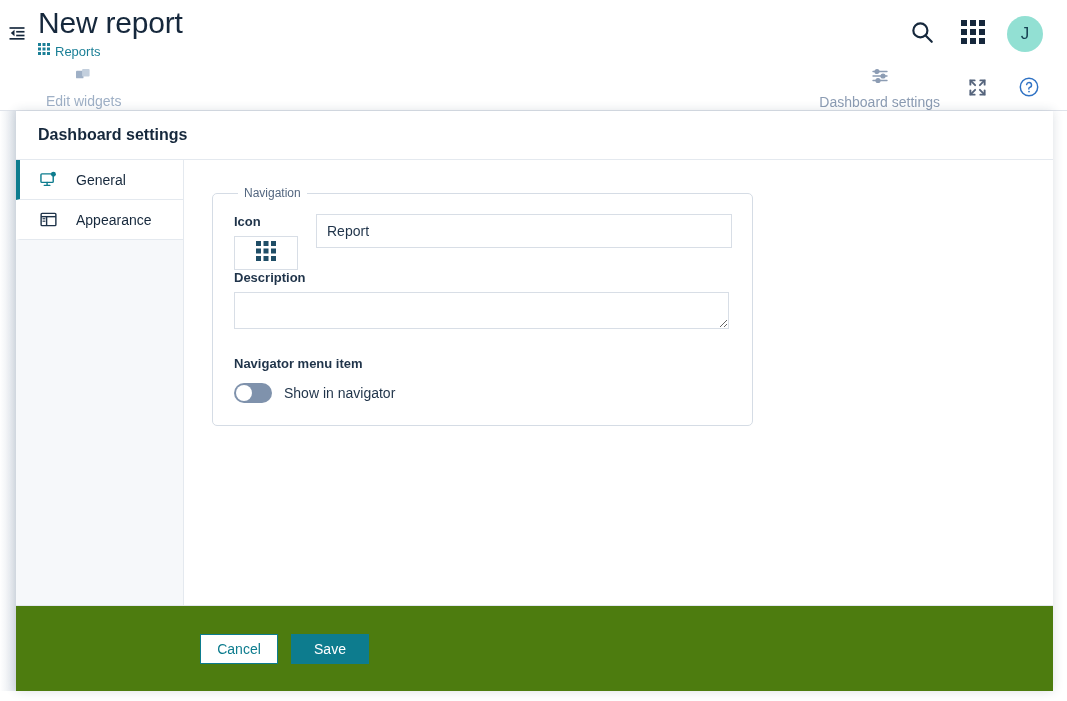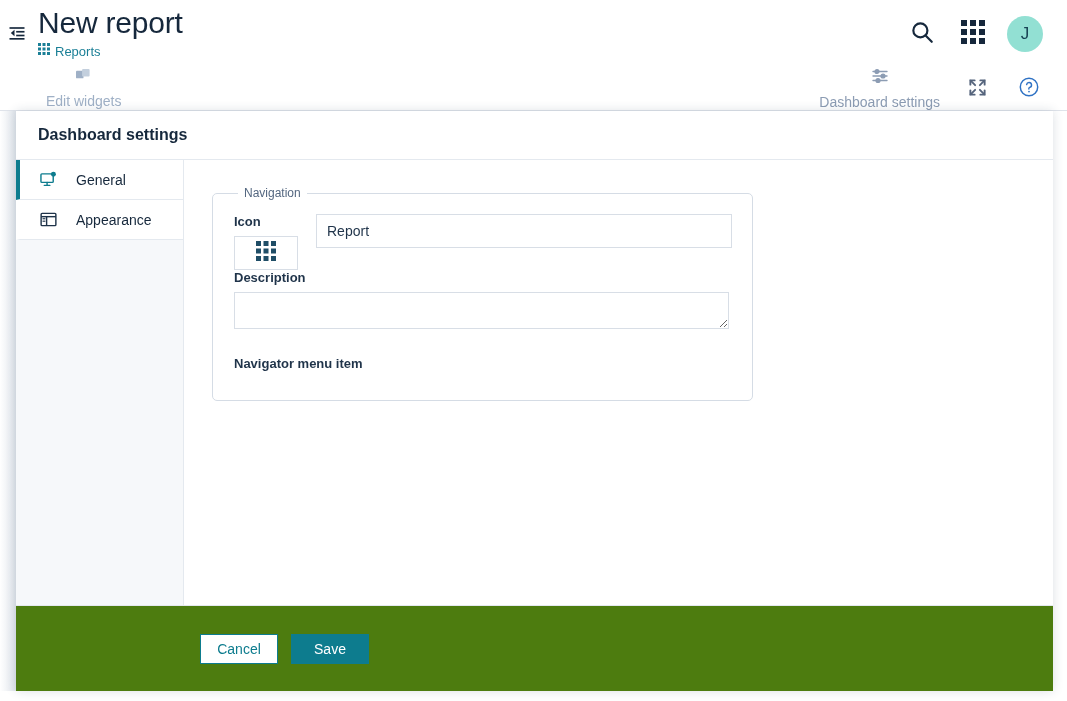--- a/index.html
+++ b/index.html
@@ -532,20 +532,26 @@
           </div>
         </div>
 
         <div class="desc-block">
           <div class="field-label">Description</div>
           <textarea class="desc-area" placeholder="" style=""></textarea>
         </div>
 
         <div class="nav-item-block">
           <div class="field-label">Navigator menu item</div>
+          <div class="toggle-row">
+            <div class="toggle">
+              <div class="knob"></div>
+            </div>
+            <span class="toggle-label">Show in navigator</span>
+          </div>
         </div>
 
       </fieldset>
     </div>
   </div>
 
   <div class="dialog-footer">
     <button class="btn btn-outline">Cancel</button>
     <button class="btn btn-primary">Save</button>
   </div>

